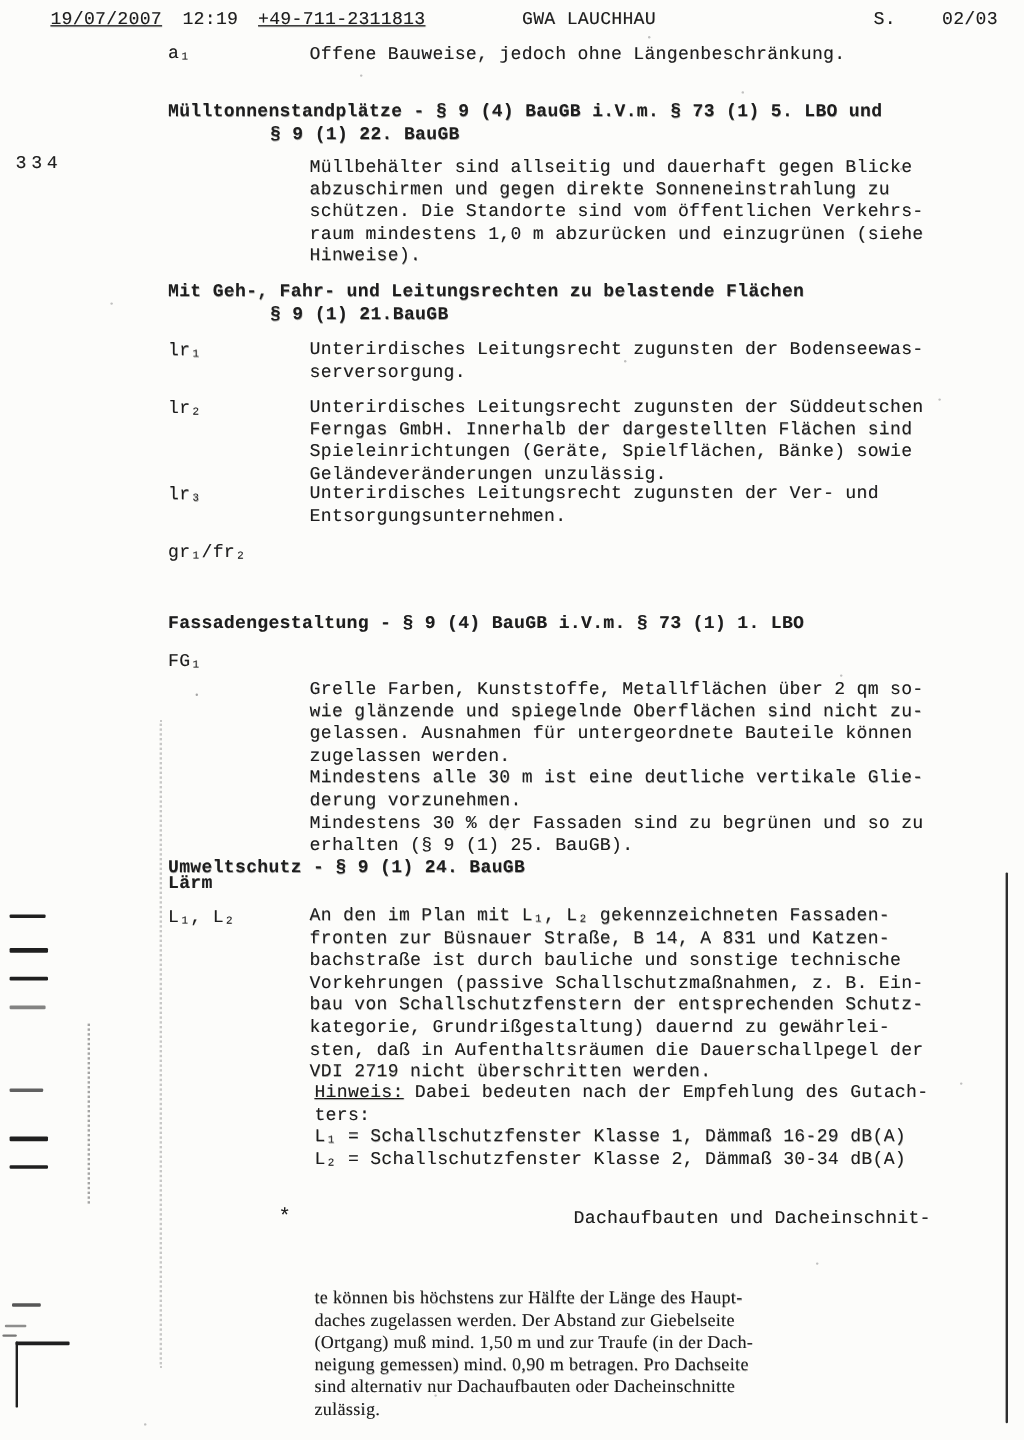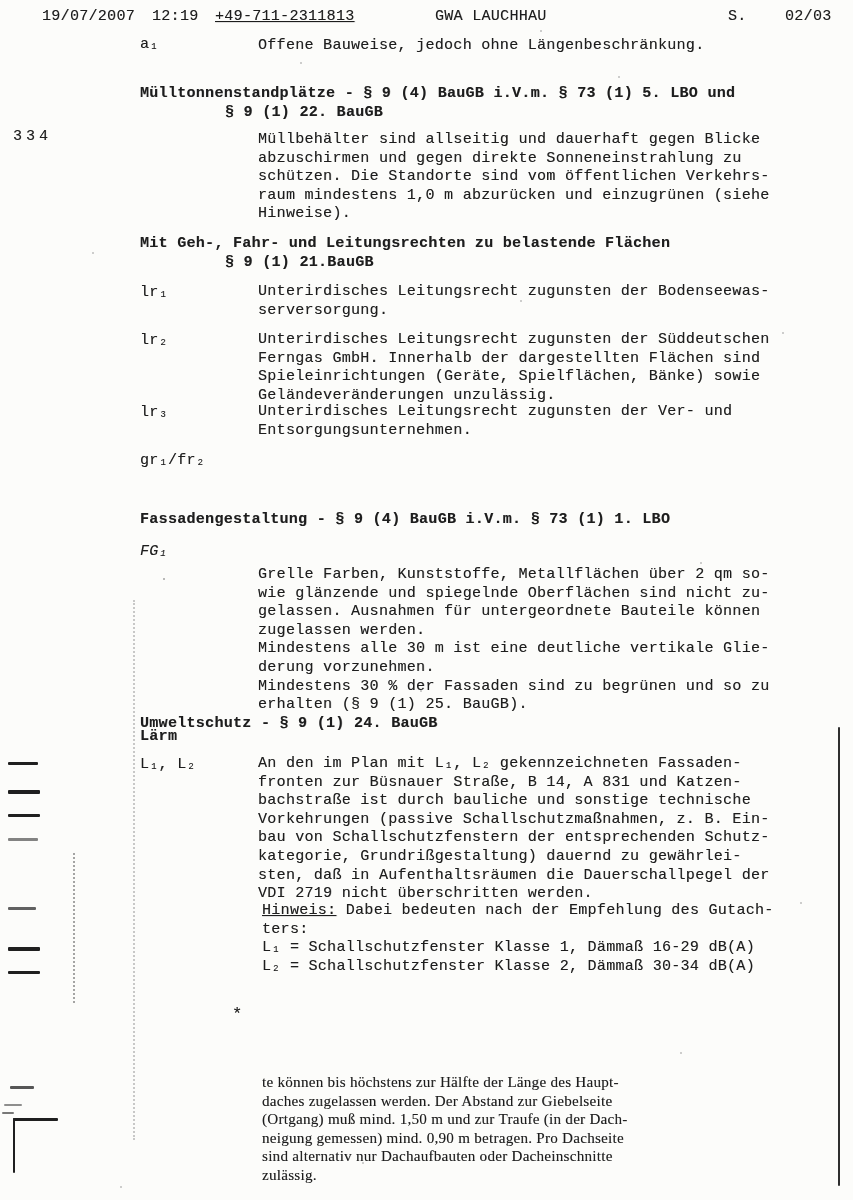--- a/index.html
+++ b/index.html
@@ -18,21 +18,21 @@
   .u { text-decoration:underline; }
   .mark { position:absolute; background:#1f1f1f; border-radius:1px; }
   .dotline { position:absolute; border-left:2px dotted #6a6a6a; width:0; }
   .noise { position:absolute; width:2px; height:2px; background:#8d8d8d; opacity:.55; border-radius:50%; }
 </style>
 </head>
 <body>
 
 <div class="page">
 
-  <div class="abs hdr" style="left:42px; top:8px;">19/07/2007</div>
+  <div class="abs hdr" style="left:42px; top:8px;text-decoration:underline;">19/07/2007</div>
   <div class="abs hdr" style="left:152px; top:8px;">12:19</div>
   <div class="abs hdr" style="left:215px; top:8px;text-decoration:underline;">+49-711-2311813</div>
   <div class="abs hdr" style="left:435px; top:8px;">GWA LAUCHHAU</div>
   <div class="abs hdr" style="left:728px; top:8px;">S.</div>
   <div class="abs hdr" style="left:785px; top:8px;">02/03</div>
 
   <div class="abs sub-label" style="left:140px; top:36px;">a₁</div>
   <div class="abs" style="left:258px; top:37px;">Offene Bauweise, jedoch ohne Längenbeschränkung.</div>
 
   <div class="abs heading" style="left:140px; top:85px;">Mülltonnenstandplätze - § 9 (4) BauGB i.V.m. § 73 (1) 5. LBO und</div>
@@ -60,21 +60,21 @@
 Geländeveränderungen unzulässig.</div>
 
   <div class="abs sub-label" style="left:140px; top:404px;">lr₃</div>
   <div class="abs lines" style="left:258px; top:403px;">Unterirdisches Leitungsrecht zugunsten der Ver- und
 Entsorgungsunternehmen.</div>
 
   <div class="abs sub-label" style="left:140px; top:452px;">gr₁/fr₂</div>
 
   <div class="abs heading" style="left:140px; top:511px;">Fassadengestaltung - § 9 (4) BauGB i.V.m. § 73 (1) 1. LBO</div>
 
-  <div class="abs sub-label" style="left:140px; top:543px;font-style:italic;">FG₁</div>
+  <div class="abs sub-label" style="left:140px; top:543px;">FG₁</div>
   <div class="abs lines" style="left:258px; top:566px;">Grelle Farben, Kunststoffe, Metallflächen über 2 qm so-
 wie glänzende und spiegelnde Oberflächen sind nicht zu-
 gelassen. Ausnahmen für untergeordnete Bauteile können
 zugelassen werden.
 Mindestens alle 30 m ist eine deutliche vertikale Glie-
 derung vorzunehmen.
 Mindestens 30 % der Fassaden sind zu begrünen und so zu
 erhalten (§ 9 (1) 25. BauGB).</div>
 
   <div class="abs heading" style="left:140px; top:715px;">Umweltschutz - § 9 (1) 24. BauGB</div>
@@ -93,20 +93,21 @@
   <div class="abs" style="left:262px; top:902px;">
     <div style="line-height:18.6px;">
       <span class="u">Hinweis:</span><span> Dabei bedeuten nach der Empfehlung des Gutach-</span>
     </div>
     <div class="lines">ters:
 L₁ = Schallschutzfenster Klasse 1, Dämmaß 16-29 dB(A)
 L₂ = Schallschutzfenster Klasse 2, Dämmaß 30-34 dB(A)</div>
   </div>
 
   <div class="abs" style="left:232px; top:1005px; font-size:17px;">*</div>
+  <div class="abs" style="left:478px; top:1007px;">Dachaufbauten und Dacheinschnit-</div>
   <div class="abs lines" style="left:262px; top:1073px;font-family:Liberation Serif, serif;">te können bis höchstens zur Hälfte der Länge des Haupt-
 daches zugelassen werden. Der Abstand zur Giebelseite
 (Ortgang) muß mind. 1,50 m und zur Traufe (in der Dach-
 neigung gemessen) mind. 0,90 m betragen. Pro Dachseite
 sind alternativ nur Dachaufbauten oder Dacheinschnitte
 zulässig.</div>
 
   <div class="mark" style="left:8px;  top:762px;  width:30px; height:3px;"></div>
   <div class="mark" style="left:8px;  top:790px;  width:32px; height:3.5px;"></div>
   <div class="mark" style="left:8px;  top:814px;  width:32px; height:3px;"></div>

